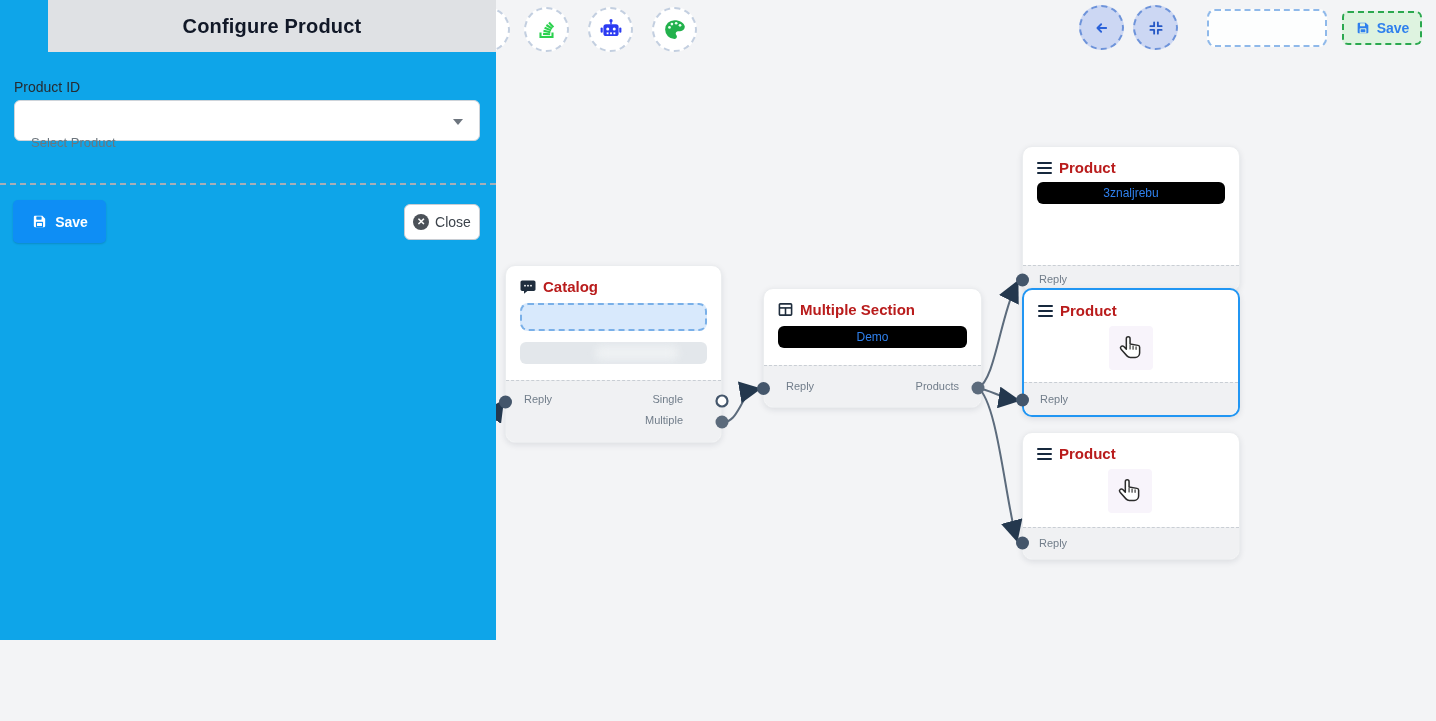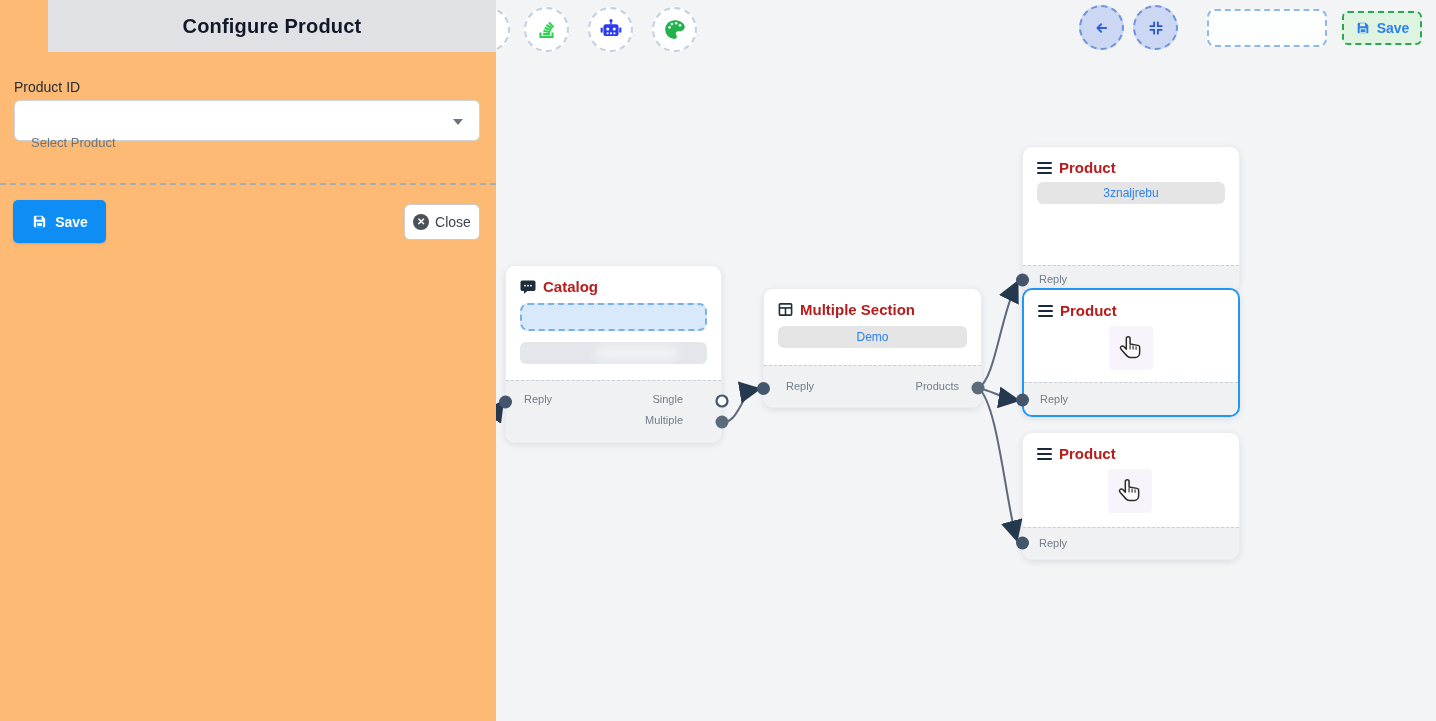--- a/index.html
+++ b/index.html
@@ -5,21 +5,21 @@
   * { box-sizing: border-box; margin: 0; padding: 0; }
   html,body { width:1436px; height:721px; }
   body {
     font-family: "Liberation Sans", sans-serif;
     background:#f3f4f6;
     position:relative;
     overflow:hidden;
     color:#17293e;
   }
   
-  .panel { position:absolute; left:0; top:0; width:496px; height:721px; background:#fdba74; z-index:6;padding-left:48px; }
+  .panel { position:absolute; left:0; top:0; width:496px; height:640px; background:#0ea5e9; z-index:6;padding-left:48px; }
   .panel-header { height:52px; background:#dfe1e4; display:flex; align-items:center; justify-content:center; }
   .panel-header h1 { font-size:20px; font-weight:700; color:#111827; letter-spacing:.2px; }
   .field-label { position:absolute; left:14px; top:79px; font-size:14px; color:#262b31; }
   .select-box { position:absolute; left:14px; right:16px; top:100px; height:41px;
     border:1px solid #ced4da; border-radius:6px; background:#fff;
     display:flex; align-items:center; padding:0 16px; cursor:pointer; }
   .select-box .value { font-size:13px; color:#6c757d;margin-top:44px; }
   .caret { position:absolute; right:16px; top:18px; width:0; height:0;
     border-left:5px solid transparent; border-right:5px solid transparent; border-top:6px solid #6d757e; }
   .panel-divider { position:absolute; left:0; right:0; top:183px; border-top:2px dashed #a6aeb7; }
@@ -44,21 +44,21 @@
     display:flex; align-items:center; justify-content:center; gap:6px;
     color:#2f80ed; font-weight:700; font-size:14px; cursor:pointer; font-family:inherit; }
   
   .node { position:absolute; background:#fff; border:1px solid #ebedef; border-radius:10px;
     box-shadow:0 2px 6px rgba(20,30,50,.10); z-index:2; }
   .node.selected { border:2px solid #2196f3; }
   .node-header { display:flex; align-items:center; gap:7px; padding:12px 14px 8px 14px; }
   .node-title { font-size:15px; font-weight:700; color:#b91c1c; }
   .opt { margin:0 14px 6px 14px; border-radius:6px; display:flex; align-items:center; justify-content:center;
     font-size:12px; cursor:pointer; }
-  .opt.gray { background:#e5e5e5; color:#2f80ed; }
+  .opt.gray { background:#000000; color:#2f80ed; }
   .opt.blue-dash { background:#d8e9fc; border:2px dashed #7ab0e8; border-radius:8px; color:#17293e; font-weight:700; font-size:13px; }
   .node-footer { position:absolute; left:0; right:0; bottom:0; background:#f0f1f3;
     border-top:1px dashed #c9ced4; border-radius:0 0 9px 9px; }
   .pin-label { position:absolute; font-size:11px; color:#717d8a; }
   .menu-icon { width:15px; display:flex; flex-direction:column; gap:3px; }
   .menu-icon i { display:block; height:2px; background:#17293e; border-radius:1px; }
   .cursor-wrap { position:absolute; width:44px; height:44px; background:#f8f4fb; border-radius:4px;
     display:flex; align-items:center; justify-content:center; }
   .edges { position:absolute; left:0; top:0; width:940px; height:721px; z-index:4; pointer-events:none; }
   .smudge { position:absolute; border-radius:6px; background:#e3e7eb; overflow:hidden; }

